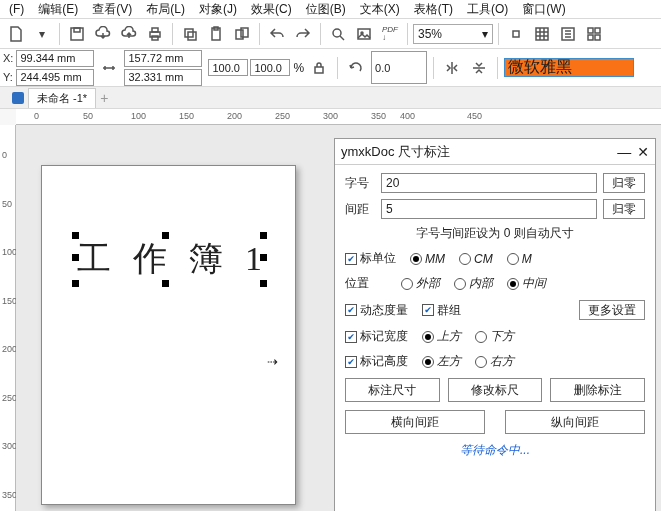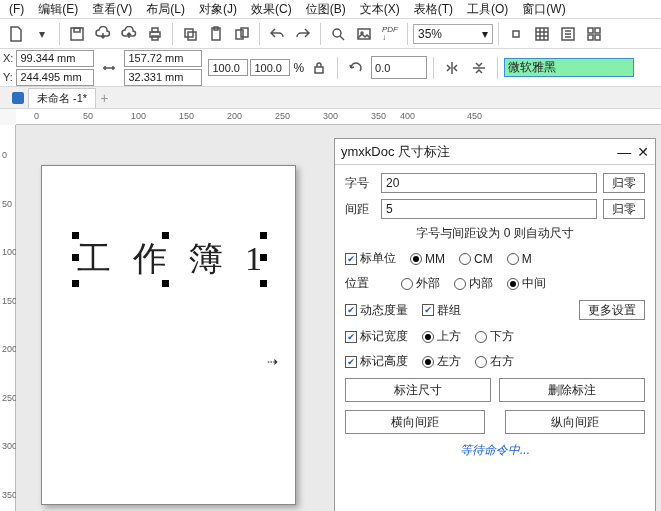--- a/index.html
+++ b/index.html
@@ -9,22 +9,22 @@
 .toolbar { display: flex; align-items: center; height: 30px; border-bottom: 1px solid #d9d9d9; padding-left: 4px; gap: 2px; background: #fff; }
 .tbtn { width: 24px; height: 24px; display: flex; align-items: center; justify-content: center; background: #fff; color: #444; }
 .tbtn svg { width: 16px; height: 16px; stroke: #555; fill: none; stroke-width: 1.5; }
 .sep { width: 1px; height: 22px; background: #d0d0d0; margin: 0 3px; }
 .zoom { border: 1px solid #aaa; height: 20px; width: 80px; display: flex; align-items: center; padding: 0 4px; font-size: 12px; }
 .propbar { display: flex; align-items: center; height: 38px; border-bottom: 1px solid #d9d9d9; padding-left: 3px; gap: 3px; background: #fff; }
 .coords { display: grid; grid-template-columns: auto auto; gap: 2px 3px; align-items: center; }
 .coords .lbl { font-size: 11px; color: #333; }
 .coord-in { border: 1px solid #999; height: 17px; width: 78px; font-size: 11px; padding: 0 3px; display: flex; align-items: center; }
 .pct { border: 1px solid #999; height: 17px; width: 40px; font-size: 11px; padding: 0 3px; display: flex; align-items: center; }
-.angle-in { border: 1px solid #999; height: 23px; width: 56px; font-size: 11px; padding: 0 3px; display: flex; align-items: center; }
-.font-in { border: 1px solid #3b8fd0; background: #86efac; height: 19px; width: 130px; font-size: 12px; padding: 0 3px; display: flex; align-items: center; }
+.angle-in { border: 1px solid #999; height: 33px; width: 56px; font-size: 11px; padding: 0 3px; display: flex; align-items: center; }
+.font-in { border: 1px solid #3b8fd0; background: #f97316; height: 19px; width: 130px; font-size: 16px; padding: 0 3px; display: flex; align-items: center; }
 .tabs { display: flex; align-items: center; height: 22px; background: #f0f0f0; border-bottom: 1px solid #d9d9d9; padding-left: 12px; }
 .blue-chip { width: 12px; height: 12px; background: #2e6fc2; border-radius: 2px; margin-right: 4px; }
 .tab { padding: 2px 8px; background: #fff; border: 1px solid #ccc; border-bottom: none; height: 20px; display: flex; align-items: center; font-size: 11px; }
 .plus { margin-left: 4px; color: #999; font-size: 14px; }
 .workspace { position: absolute; top: 109px; left: 0; right: 0; bottom: 0; background: #f7f7f7; }
 .ruler-h { position: absolute; top: 0; left: 16px; right: 0; height: 16px; background: #fff; border-bottom: 1px solid #bbb; font-size: 9px; color: #666; display: flex; }
 .ruler-h span { position: absolute; top: 2px; }
 .ruler-v { position: absolute; top: 16px; left: 0; width: 16px; bottom: 0; background: #fff; border-right: 1px solid #bbb; font-size: 9px; color: #666; }
 .ruler-v span { position: absolute; left: 2px; writing-mode: horizontal-tb; }
 .canvas-area { position: absolute; top: 16px; left: 16px; right: 0; bottom: 0; background: #eaeaea; }
@@ -36,21 +36,21 @@
 .dock-title { display: flex; align-items: center; justify-content: space-between; height: 26px; padding: 0 6px; border-bottom: 1px solid #ccc; font-size: 13px; }
 .dock-title .ctl { display: flex; gap: 6px; font-size: 14px; }
 .dock-body { padding: 8px 10px; font-size: 12px; color: #222; }
 .row { display: flex; align-items: center; margin-bottom: 6px; gap: 6px; }
 .row .lbl2 { width: 30px; }
 .num-in { border: 1px solid #888; height: 20px; flex: 1; padding: 0 4px; display: flex; align-items: center; }
 .btn-sm { border: 1px solid #888; height: 20px; padding: 0 8px; display: flex; align-items: center; background: #fff; }
 .hint { text-align: center; margin: 6px 0 8px; }
 .opts { display: flex; align-items: center; gap: 14px; margin-bottom: 8px; }
 .chk { display: flex; align-items: center; gap: 3px; }
-.radio { display: flex; align-items: center; gap: 3px; }
+.radio { display: flex; align-items: center; gap: 3px; font-style: italic; }
 .radio .r { width: 12px; height: 12px; border: 1px solid #555; border-radius: 50%; display: flex; align-items: center; justify-content: center; }
 .radio .r.on::after { content: ""; width: 6px; height: 6px; background: #000; border-radius: 50%; }
 .cbox { width: 12px; height: 12px; border: 1px solid #555; display: flex; align-items: center; justify-content: center; font-size: 9px; color: #1060c0; }
 .btn-row { display: flex; gap: 8px; margin-bottom: 8px; }
 .btn { border: 1px solid #888; height: 24px; flex: 1; display: flex; align-items: center; justify-content: center; background: #fff; font-family: Liberation Serif, serif; }
 .btn2 { border: 1px solid #888; height: 24px; width: 140px; display: flex; align-items: center; justify-content: center; background: #fff; font-family: Liberation Serif, serif; }
 .wait { text-align: center; color: #1b62d6; margin-top: 6px; font-style: italic; }
 </style>
 </head>
 <body>
@@ -365,20 +365,21 @@
               <span>左方</span>
             </label>
           <label class="radio">
               <span class="r"></span>
               <span>右方</span>
             </label>
         </div>
 
         <div class="btn-row">
           <div class="btn">标注尺寸</div>
+          <div class="btn">修改标尺</div>
           <div class="btn">删除标注</div>
         </div>
         <div class="btn-row" style="justify-content:space-between">
           <div class="btn2">横向间距</div>
           <div class="btn2">纵向间距</div>
         </div>
         <div class="wait">等待命令中...</div>
       </div>
     </div>
   </div>

